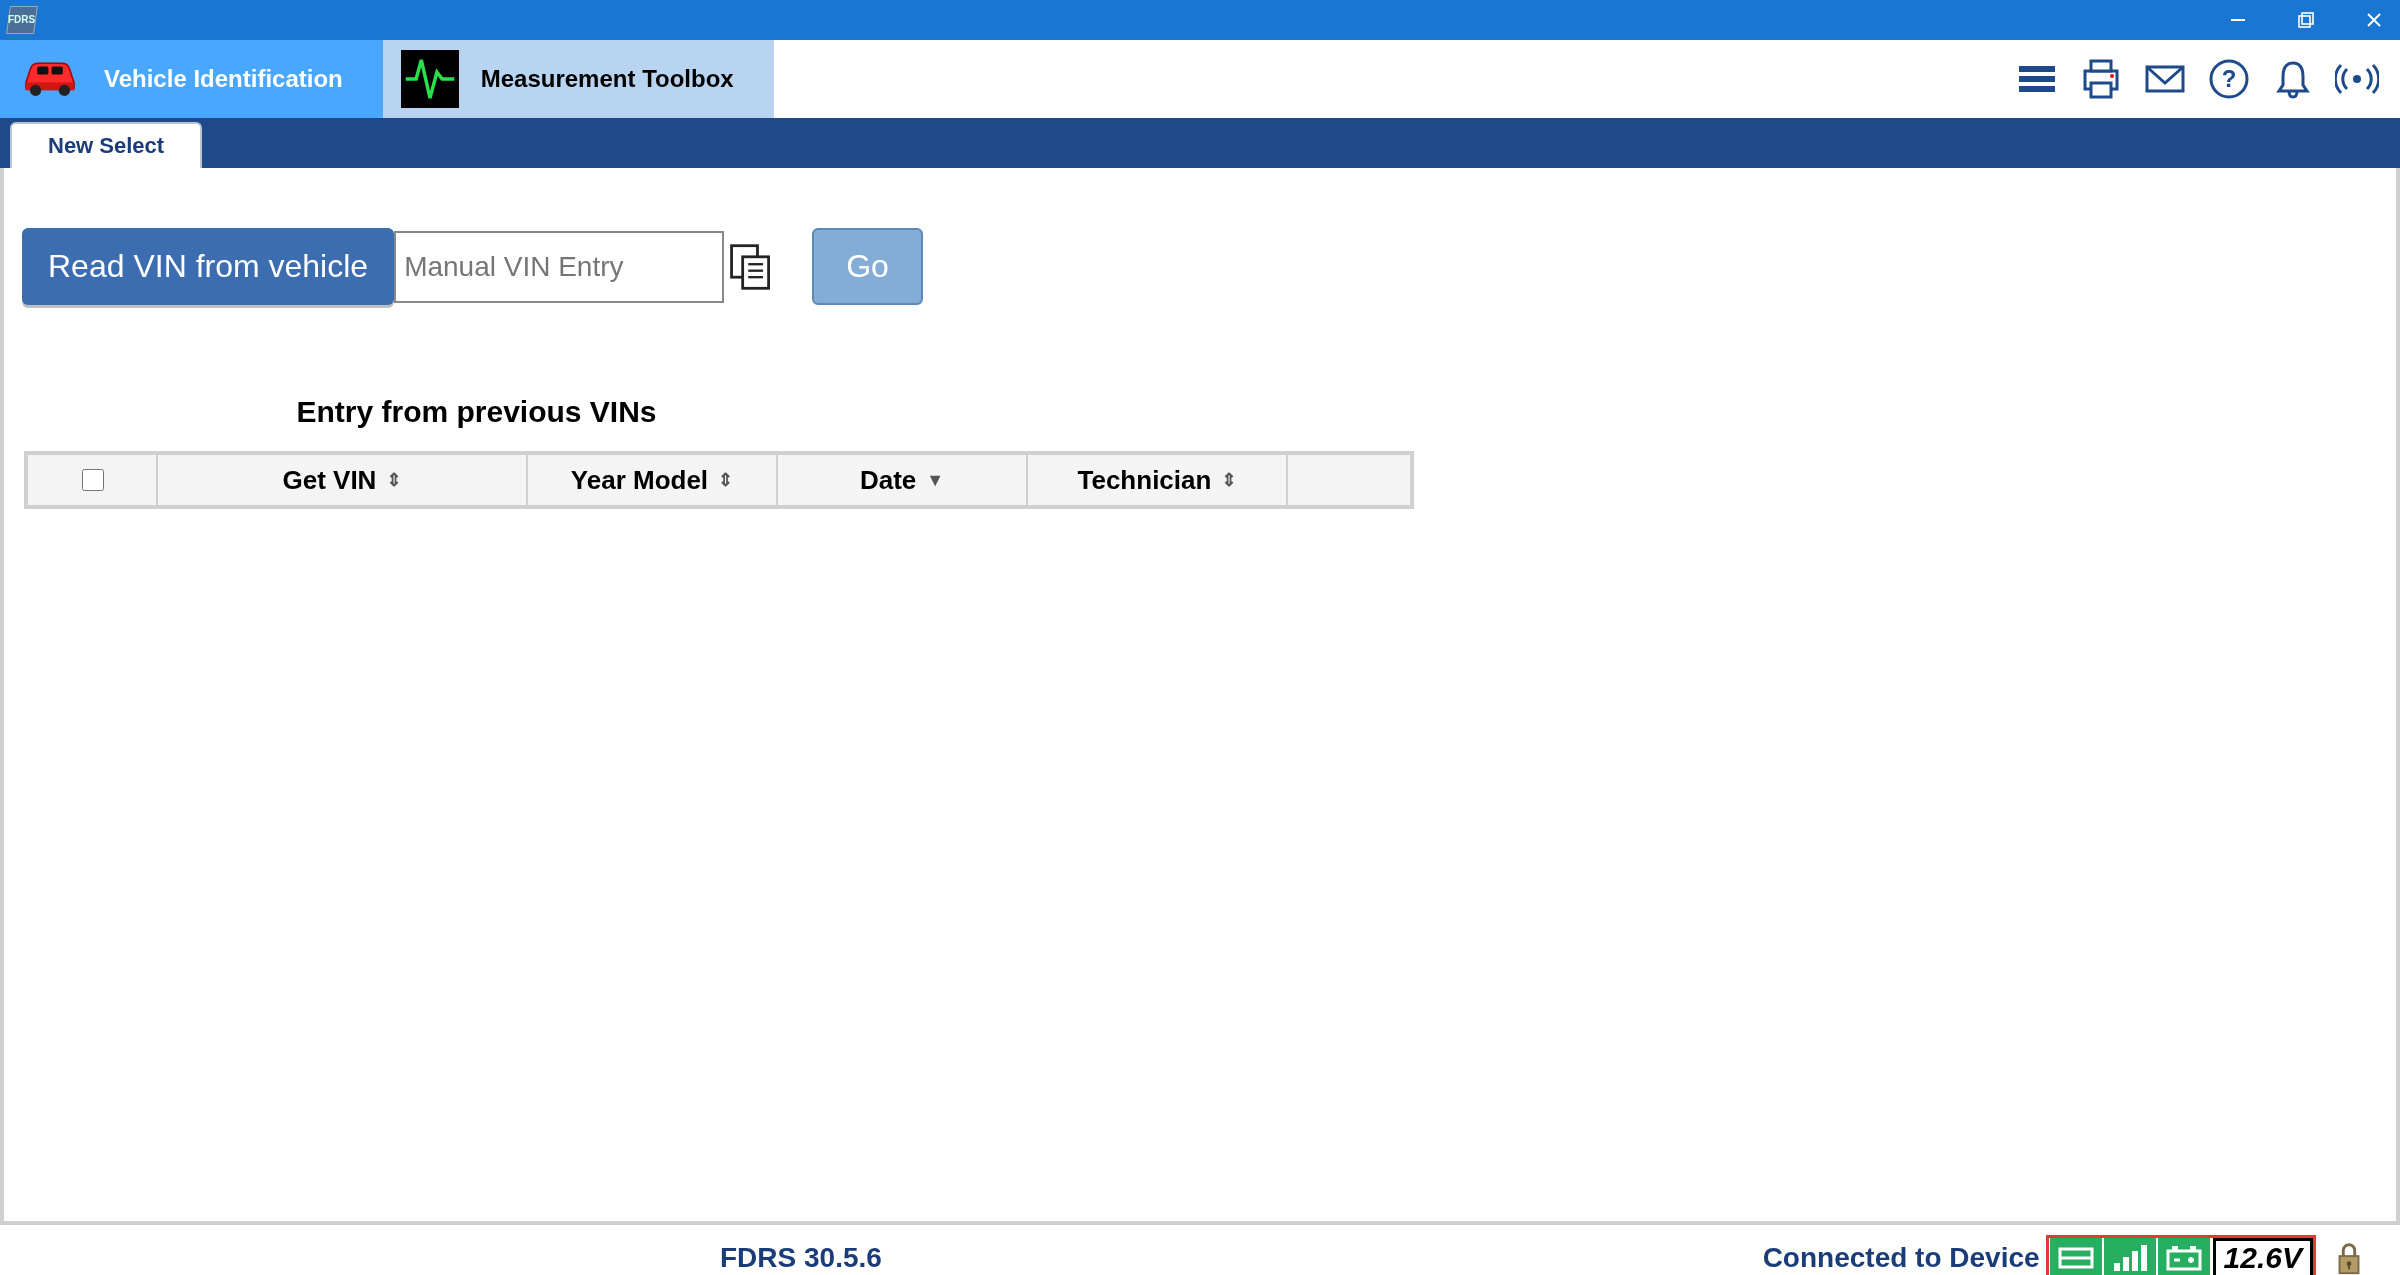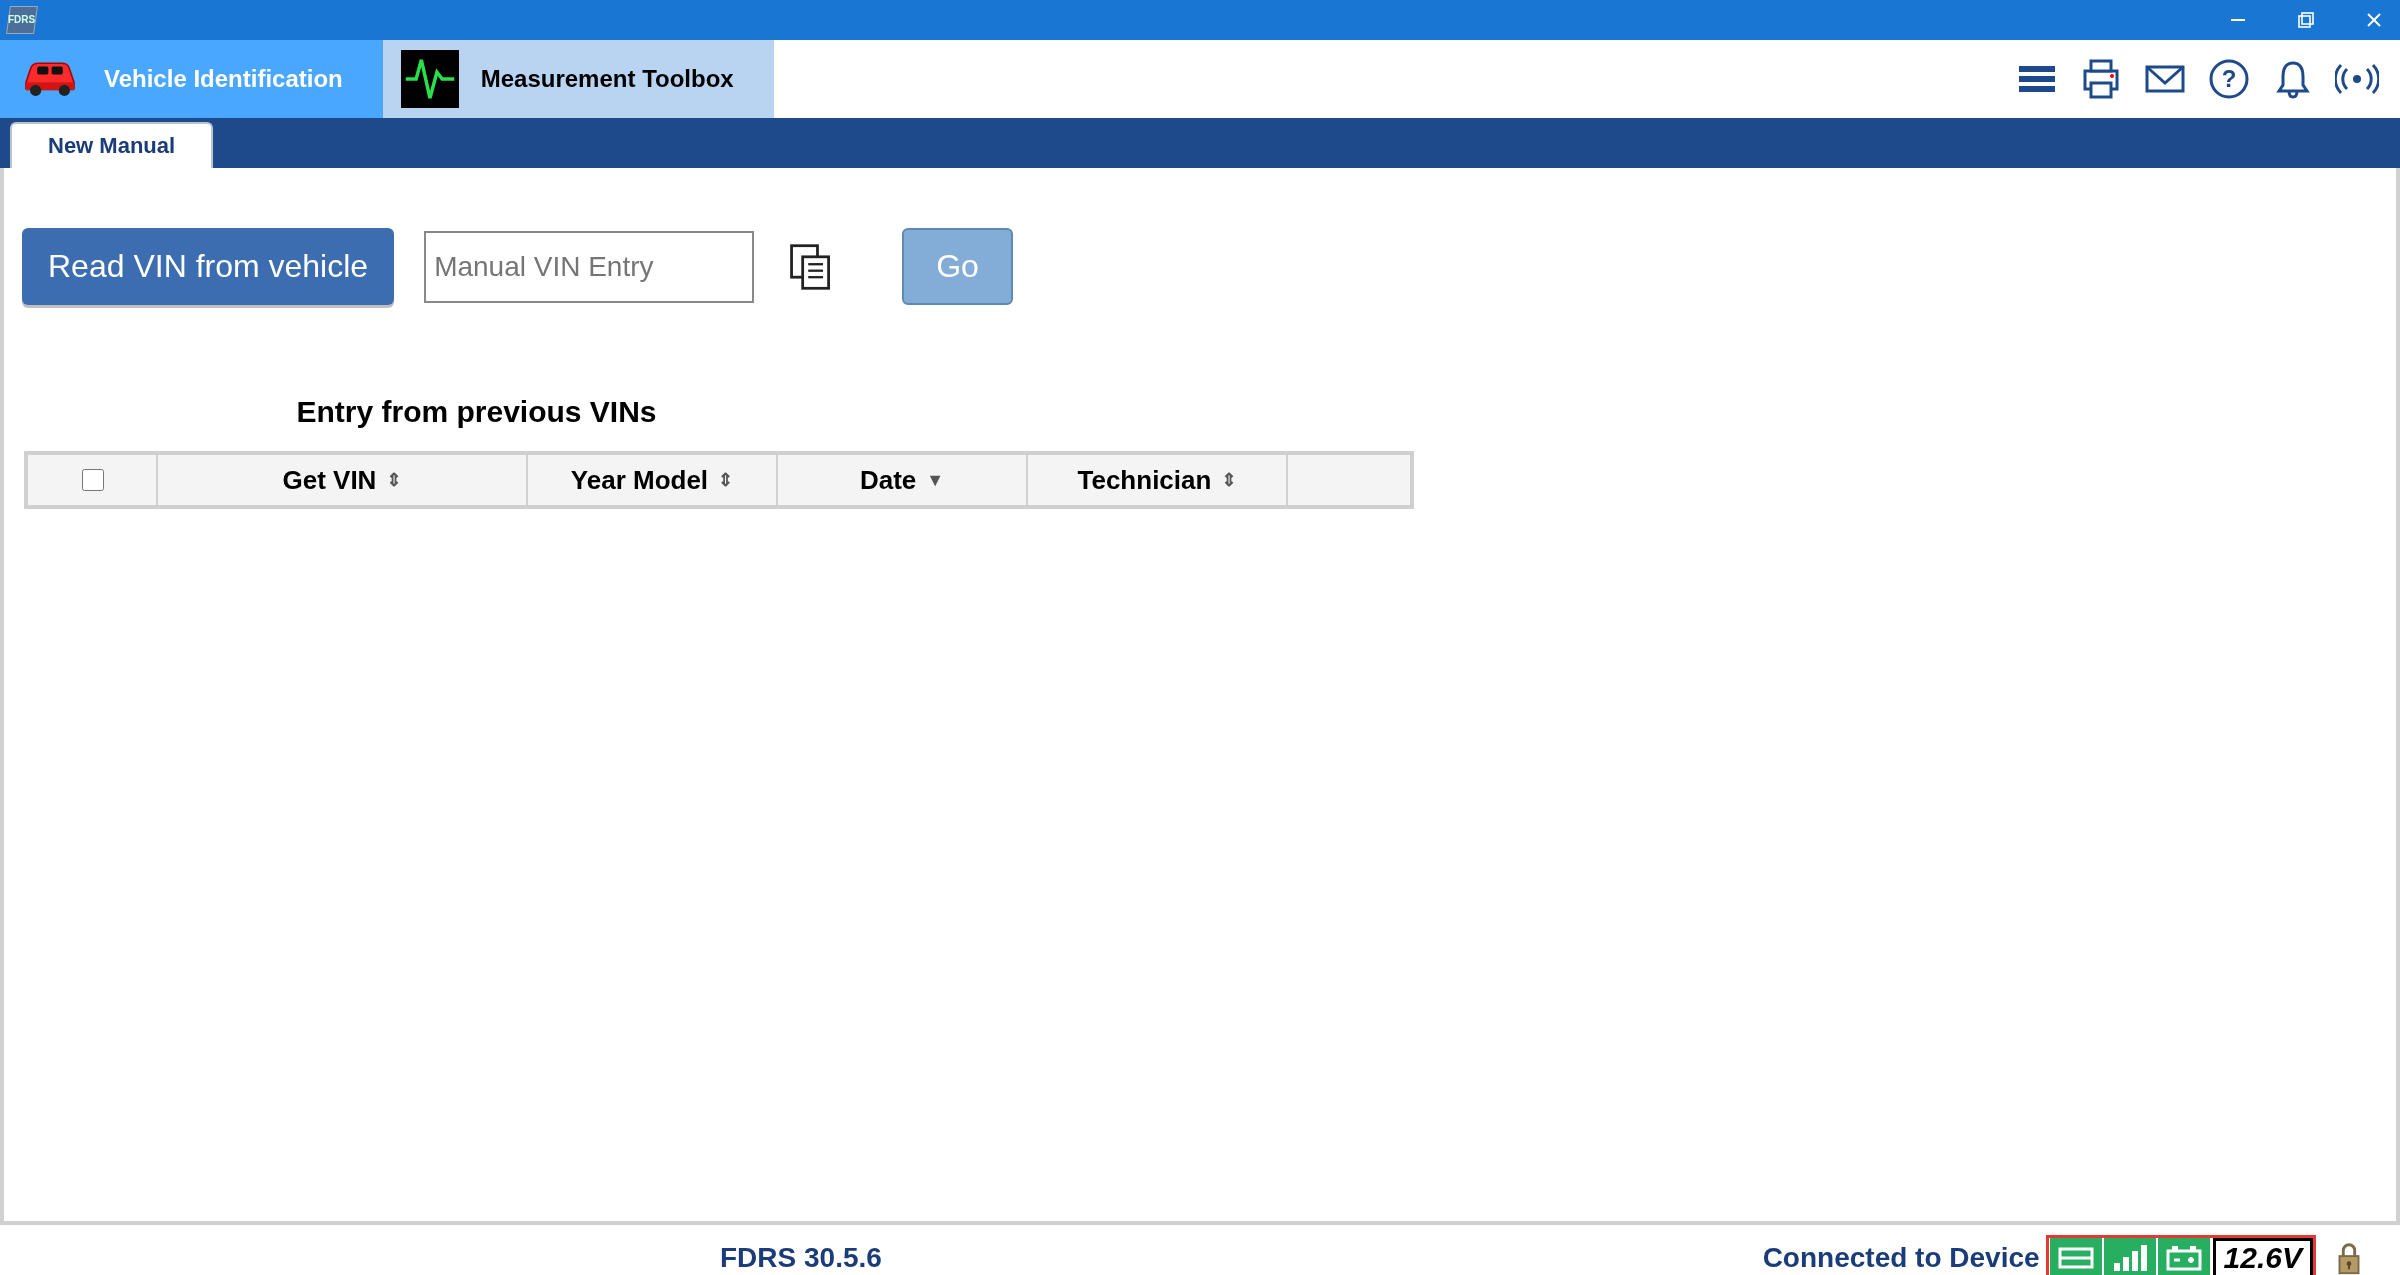--- a/index.html
+++ b/index.html
@@ -97,21 +97,21 @@
 
   
   .content {
     height: calc(1275px - 40px - 78px - 50px - 50px);
     padding: 60px 10px 10px 10px;
     position: relative;
     border-left:4px solid #d0d0d0;
     border-right:4px solid #d0d0d0;
     border-bottom:4px solid #d0d0d0;
   }
-  .vin-row { display:flex; align-items:center; gap:30px; margin-left:8px; }
+  .vin-row { display:flex; align-items:center; margin-left:8px; }
   .btn-primary {
     background: var(--blue-button); color:#fff; border:0;
     font-size:32px; padding:20px 26px; border-radius:6px;
     box-shadow: 0 3px 0 rgba(0,0,0,0.25);
   }
   .vin-input {
     width:330px; height:72px; font-size:28px; padding:6px 8px;
     border:2px solid #888; color:#666;
   }
   .copy-icon { width:54px; height:54px; display:flex; align-items:center; justify-content:center; color:#222; }
@@ -269,21 +269,21 @@
           <path d="M32 12 A14 14 0 0 1 32 32"></path>
           <path d="M6 8 A20 20 0 0 0 6 36"></path>
           <path d="M38 8 A20 20 0 0 1 38 36"></path>
         </svg>
     </div>
   </div>
 </div>
 
 <div class="subbar">
   <div class="subtab">
-    <span>New Manual</span>
+    <span>New Select</span>
   </div>
 </div>
 
 <div class="content">
   <div class="vin-row">
     <button class="btn-primary">
       <span>Read VIN from vehicle</span>
     </button>
     <input class="vin-input" value="" placeholder="Manual VIN Entry" style="">
     <div class="copy-icon">

